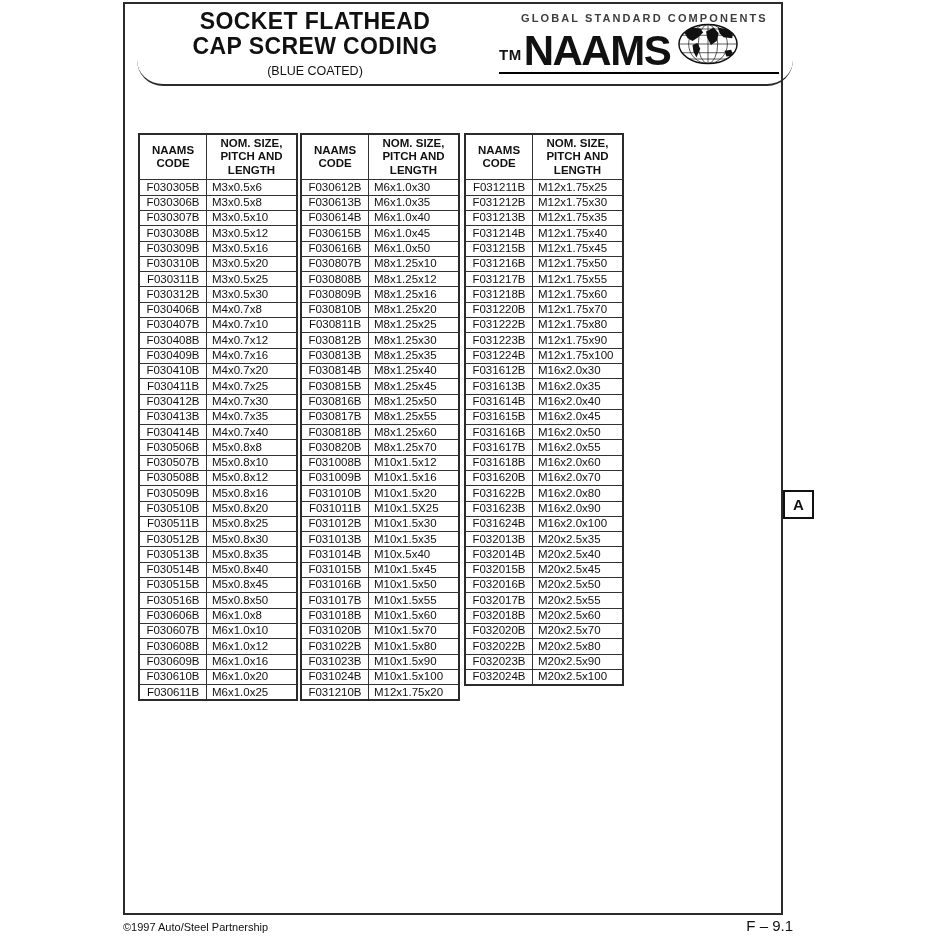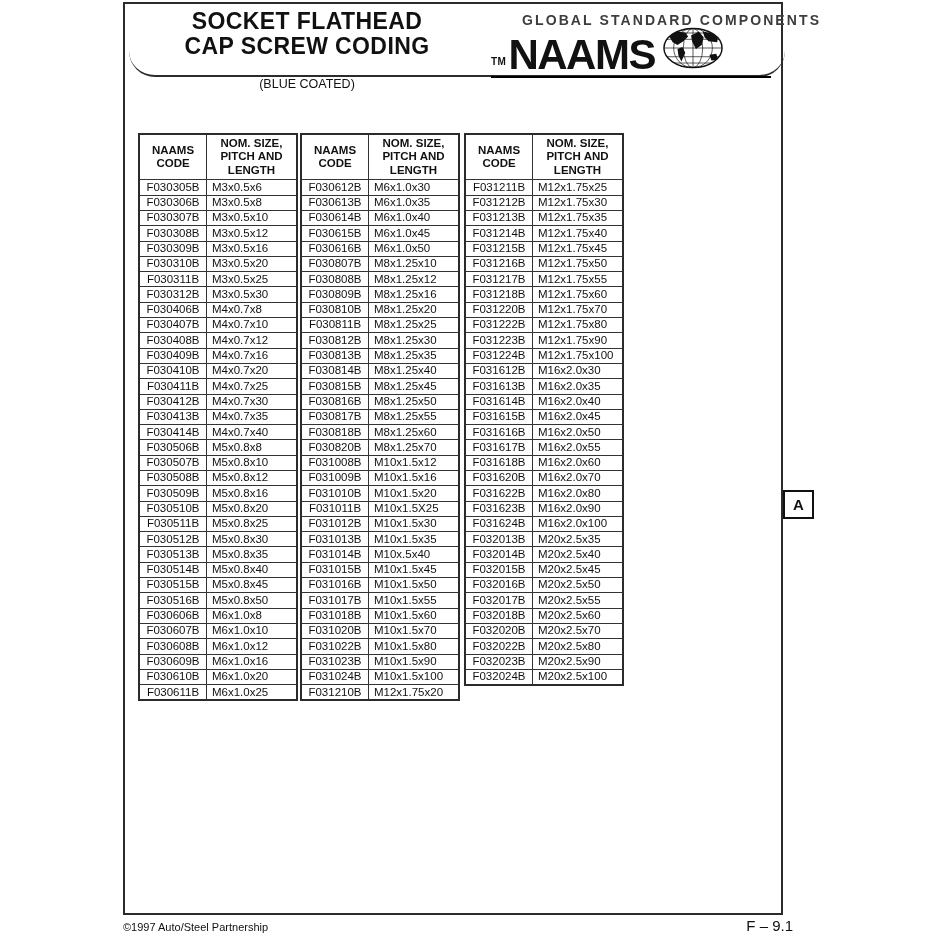--- a/index.html
+++ b/index.html
@@ -8,35 +8,35 @@
     background:#ffffff;color:#111;
     font-family:"Liberation Sans", sans-serif;
   }
   
   .page-frame{
     position:absolute;left:123px;top:2px;width:660px;height:913px;
     border:2px solid #2b2b2b;box-sizing:border-box;background:#fff;
   }
   
   .header{
-    position:absolute;top:0;left:4px;width:100%;height:73px;
+    position:absolute;top:0;left:12px;width:100%;height:82px;
     border-bottom:2px solid #2b2b2b;box-sizing:border-box;border-radius:26px;
   }
   .title-block{
     position:absolute;left:0;top:5px;width:356px;text-align:center;
   }
   .title-line{font-size:23px;font-weight:bold;line-height:1.08;letter-spacing:.4px;}
-  .subtitle{font-size:12.5px;line-height:1.3;margin-top:17px;}
+  .subtitle{font-size:12.5px;line-height:1.3;margin-top:4px;}
   .logo-block{position:absolute;left:362px;top:4px;width:292px;}
   .tagline{
-    font-size:14px;letter-spacing:2.1px;color:#3d3d3d;font-weight:bold;
-    margin:4px 0 0 31px;white-space:nowrap;
+    font-size:11px;letter-spacing:2.1px;color:#3d3d3d;font-weight:bold;
+    margin:4px 0 0 22px;white-space:nowrap;
   }
   .brand-row{display:flex;align-items:flex-end;margin-top:-2px;}
-  .tm{font-size:10px;font-weight:bold;margin:0 2px 8px 0;letter-spacing:.5px;}
+  .tm{font-size:15px;font-weight:bold;margin:0 2px 8px 0;letter-spacing:.5px;}
   .brand{
     font-size:42px;font-weight:bold;letter-spacing:-1.5px;line-height:.95;
     transform:scaleY(1.02);
   }
   .globe{margin:0 0 1px 7px;}
   .brand-rule{width:280px;border-bottom:2px solid #000;margin-top:1px;}
   .dept-row{
     display:flex;justify-content:space-between;align-items:flex-end;
     width:282px;margin-top:4px;
   }

